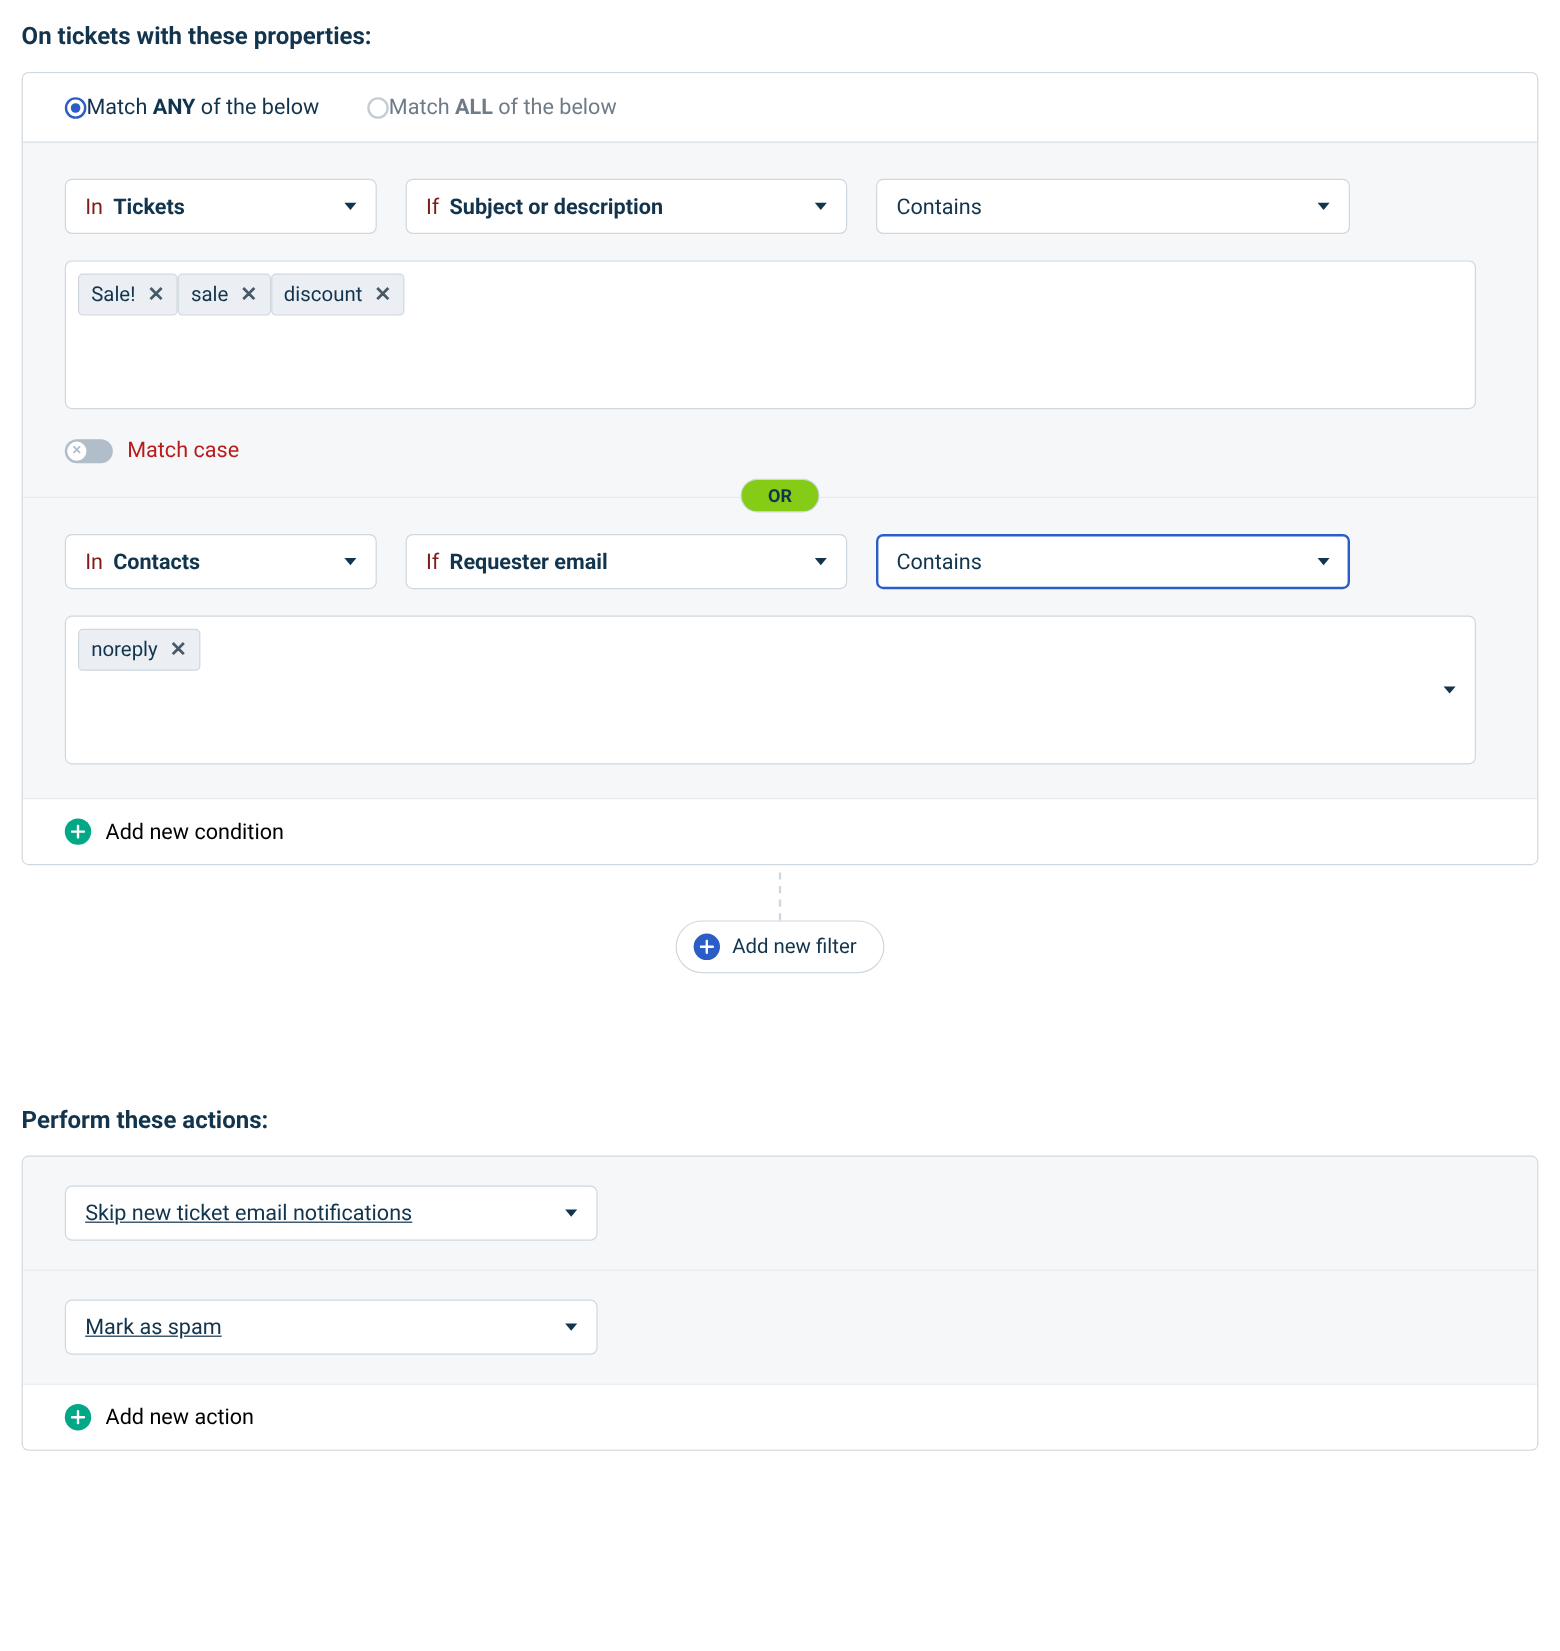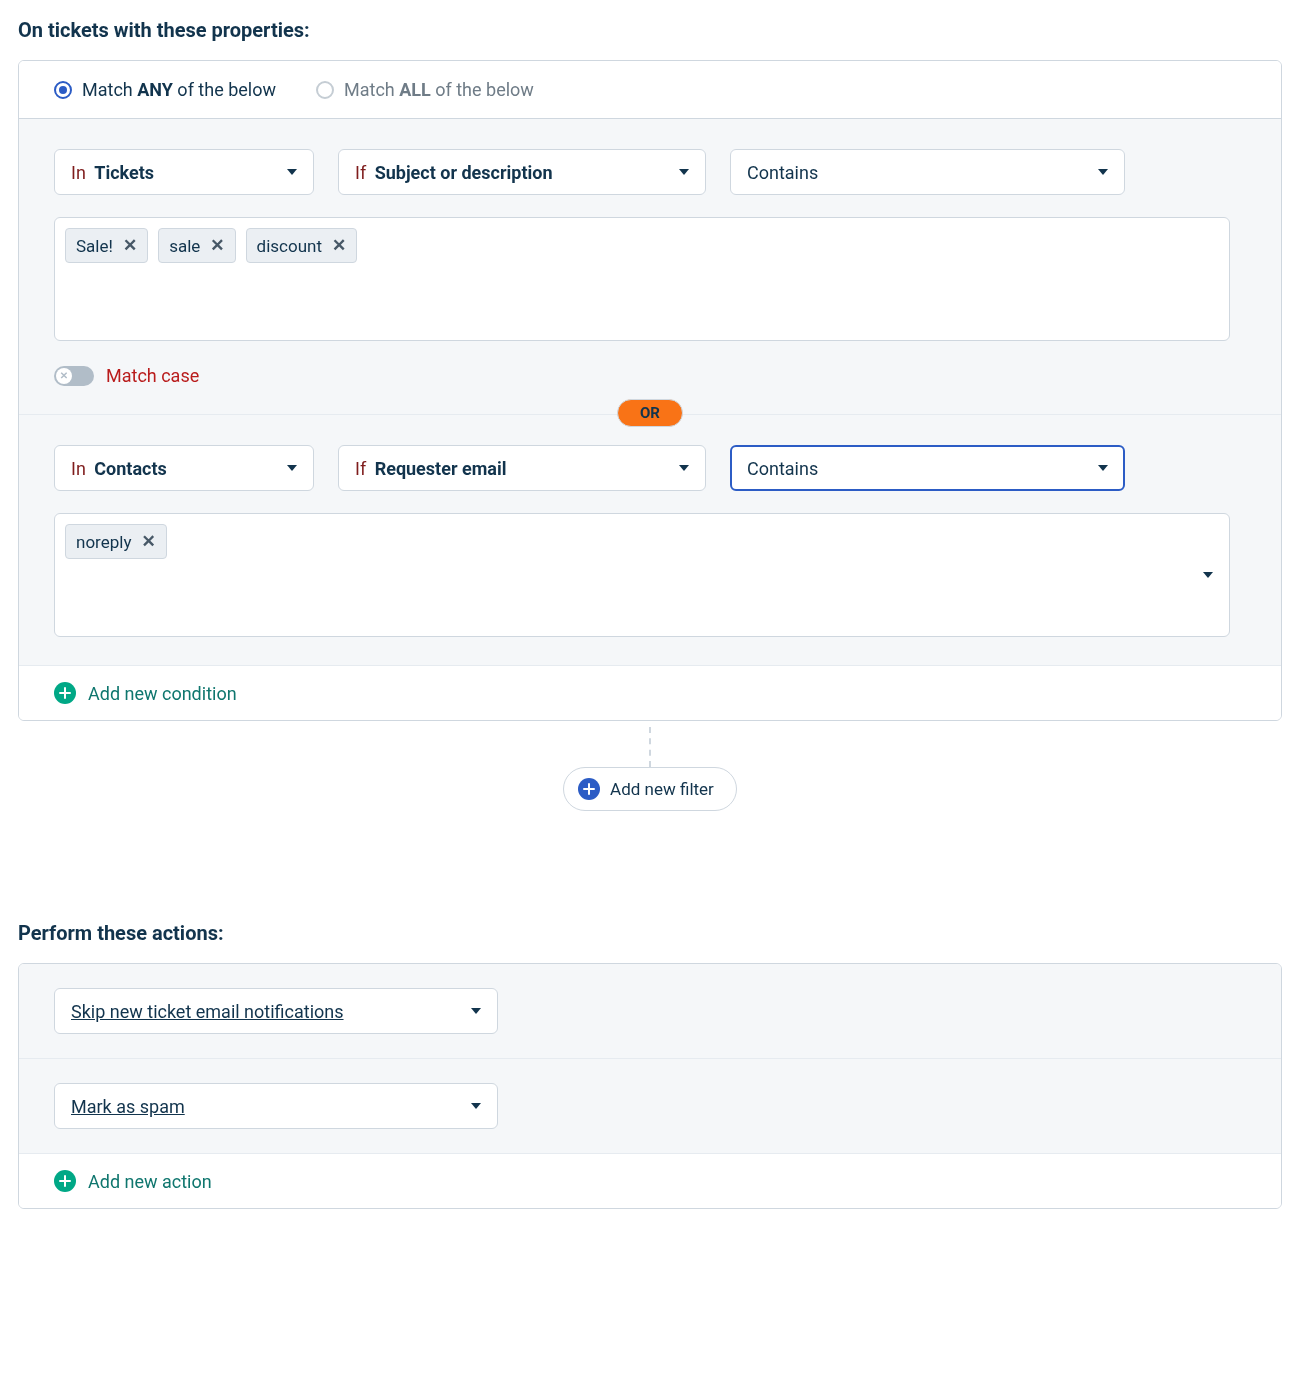--- a/index.html
+++ b/index.html
@@ -27,21 +27,20 @@
     background: #fff;
     padding: 18px 35px;
     border-bottom: 1px solid #cfd7df;
     display: flex;
     align-items: center;
     gap: 40px;
   }
   .radio-option {
     display: inline-flex;
     align-items: center;
-    gap: 10px;
     cursor: pointer;
     font-size: 18px;
     color: #12344d;
   }
   .radio-option.dim { color: #6f7c87; }
   .radio {
     width: 18px; height: 18px; border-radius: 50%;
     border: 2px solid #c5cdd4; position: relative;
     display: inline-block;
   }
@@ -93,21 +92,20 @@
   .tagbox {
     background: #fff;
     border: 1px solid #cfd7df;
     border-radius: 6px;
     width: 1176px;
     min-height: 124px;
     padding: 10px;
     display: flex;
     flex-wrap: wrap;
     align-content: flex-start;
-    gap: 10px;
     position: relative;
   }
   .tagbox .tagbox-caret {
     position: absolute; right: 16px; top: 50%; transform: translateY(-50%);
   }
   .tag {
     background: #ebeff3;
     border: 1px solid #cfd7df;
     border-radius: 4px;
     padding: 6px 10px;
@@ -133,21 +131,21 @@
   .toggle-knob {
     position: absolute; left: 2px; top: 2px;
     width: 16px; height: 16px; border-radius: 50%; background:#fff;
     display:flex; align-items:center; justify-content:center;
   }
   .toggle-knob span { font-size: 10px; color: #b1bdc8; font-weight: 700; line-height:1; }
   .toggle-label { font-size: 18px; color:#b91c1c; }
   .or-pill {
     position: absolute;
     left: 50%; top: -16px; transform: translateX(-50%);
-    background: #f97316;
+    background: #84cc16;
     border: 1px solid #cfd7df;
     border-radius: 999px;
     padding: 4px 22px;
     font-size: 15px;
     font-weight: 700;
     color: #12344d;
     z-index: 2;
   }
   .panel-footer, .add-row {
     background: #fff;
@@ -159,21 +157,21 @@
     cursor: pointer;
   }
   .plus-badge {
     width: 22px; height: 22px; border-radius: 50%;
     display: inline-flex; align-items:center; justify-content:center;
     flex-shrink: 0;
   }
   .plus-teal { background: #00a886; color:#fff; }
   .plus-blue { background: #2c5cc5; color:#fff; }
   .plus-badge svg { width: 12px; height: 12px; }
-  .add-text { font-size: 18px; color:#0f766e; }
+  .add-text { font-size: 18px; color:#000000; }
 
   .filter-connector {
     display:flex; flex-direction:column; align-items:center;
     margin-top: -4px;
   }
   .dashed-line {
     width: 0; height: 40px;
     border-left: 2px dashed #cfd7df;
   }
   .filter-pill {

